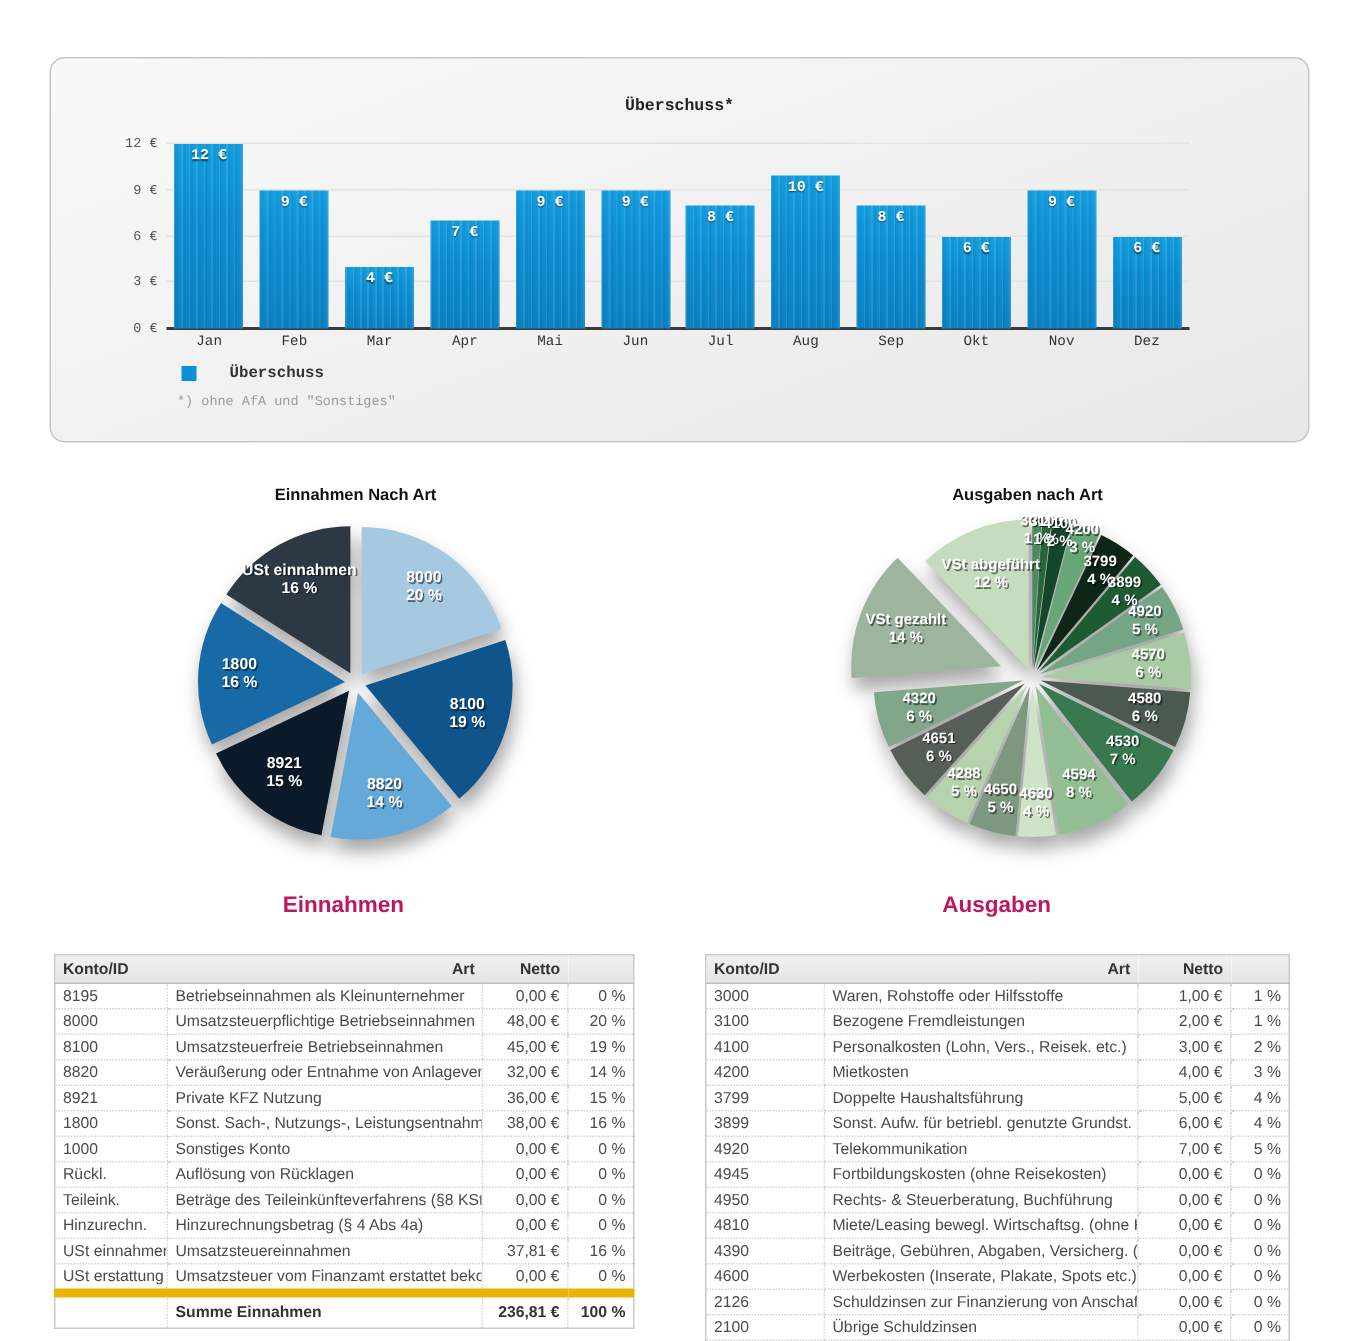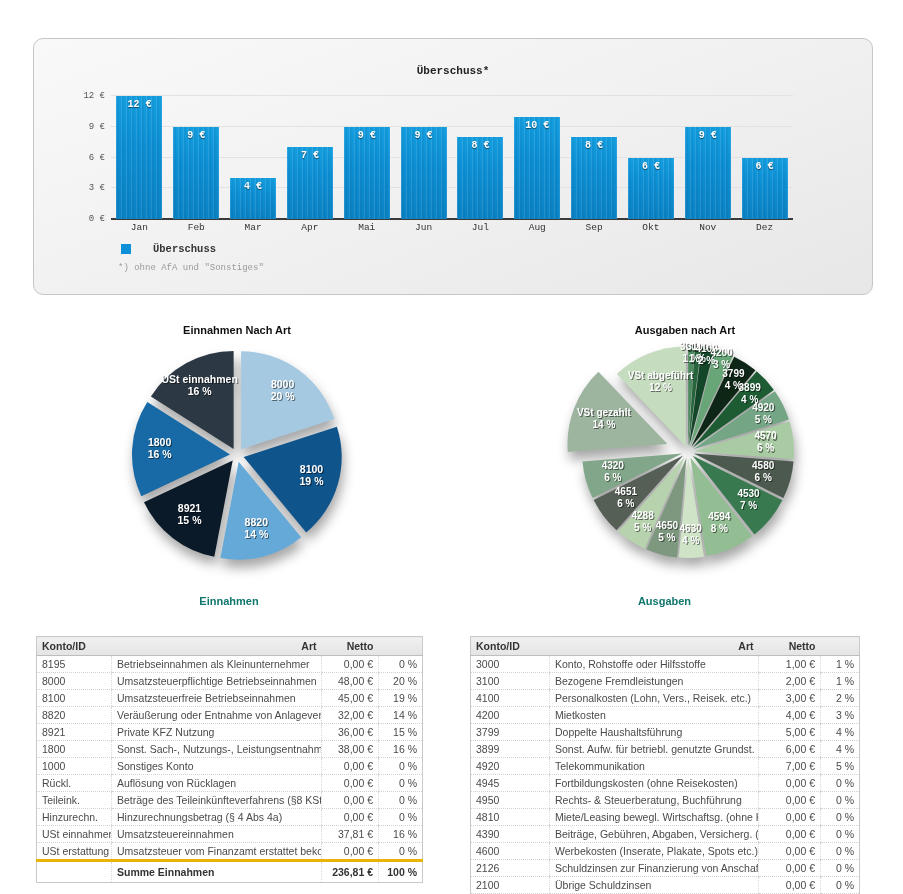--- a/index.html
+++ b/index.html
@@ -38,32 +38,32 @@
   svg.pie{position:absolute;filter:drop-shadow(2px 8px 6px rgba(0,0,0,0.35));}
   #pie-left{left:112px;top:330px;}
   #pie-right{left:558px;top:322px;}
   .pie-label{font-size:10px;font-weight:bold;}
   .pie-label.big{font-size:10.5px;}
 
   
   .tablebox{position:absolute;}
   #tbox-left{left:36px;top:595px;width:386px;}
   #tbox-right{left:470px;top:595px;width:389px;}
-  .tbl-title{text-align:center;color:#0f766e;font-weight:bold;font-size:11px;height:15px;margin-bottom:0;}
+  .tbl-title{text-align:center;color:#be185d;font-weight:bold;font-size:15px;height:15px;margin-bottom:0;}
   table.rpt{border-collapse:collapse;table-layout:fixed;width:100%;background:#fff;
             border:1px solid #c9c9c9;font-size:10.5px;color:#4a4a4a;margin-top:26px;}
   table.rpt th{background:linear-gradient(#f0f0f0,#e4e4e4);font-weight:bold;color:#333;
                border-bottom:1px solid #bdbdbd;padding:3px 5px;text-align:left;
                white-space:nowrap;overflow:hidden;}
   table.rpt td{padding:2px 5px;border-bottom:1px dotted #d2d2d2;white-space:nowrap;
                overflow:hidden;height:12px;line-height:12px;}
   table.rpt td + td{border-left:1px dotted #d8d8d8;}
   table.rpt .num{text-align:right;}
   table.rpt .right{text-align:right;}
-  table.rpt tr.sumrow td{border-top:3px solid #eab308;border-bottom:none;font-weight:bold;
+  table.rpt tr.sumrow td{border-top:6px solid #eab308;border-bottom:none;font-weight:bold;
                          padding:4px 5px;color:#333;}
 </style>
 </head>
 <body>
 
 <div class="page">
 
   <section class="panel">
     <div class="panel-title">Überschuss*</div>
     <div>
@@ -356,21 +356,21 @@
           <tr>
             <th class="">Konto/ID</th>
             <th class="right">Art</th>
             <th class="num">Netto</th>
             <th class="num"></th>
           </tr>
         </thead>
         <tbody>
           <tr>
             <td class="">3000</td>
-            <td class="">Konto, Rohstoffe oder Hilfsstoffe</td>
+            <td class="">Waren, Rohstoffe oder Hilfsstoffe</td>
             <td class="num">1,00 €</td>
             <td class="num">1 %</td>
           </tr>
           <tr>
             <td class="">3100</td>
             <td class="">Bezogene Fremdleistungen</td>
             <td class="num">2,00 €</td>
             <td class="num">1 %</td>
           </tr>
           <tr>

